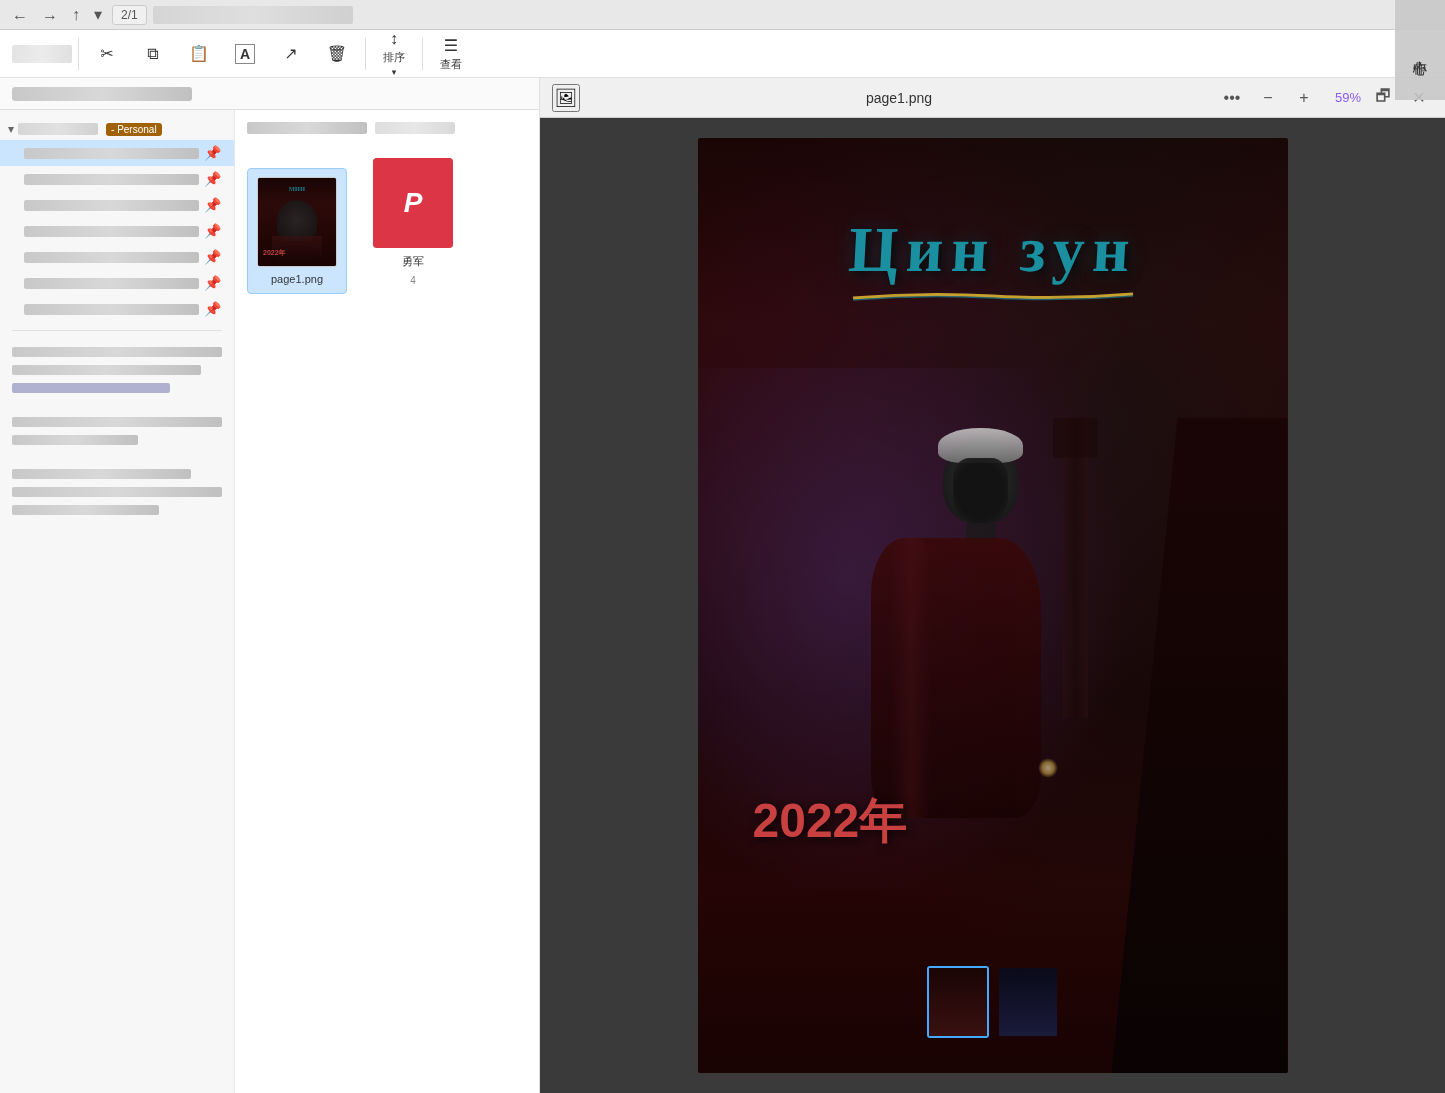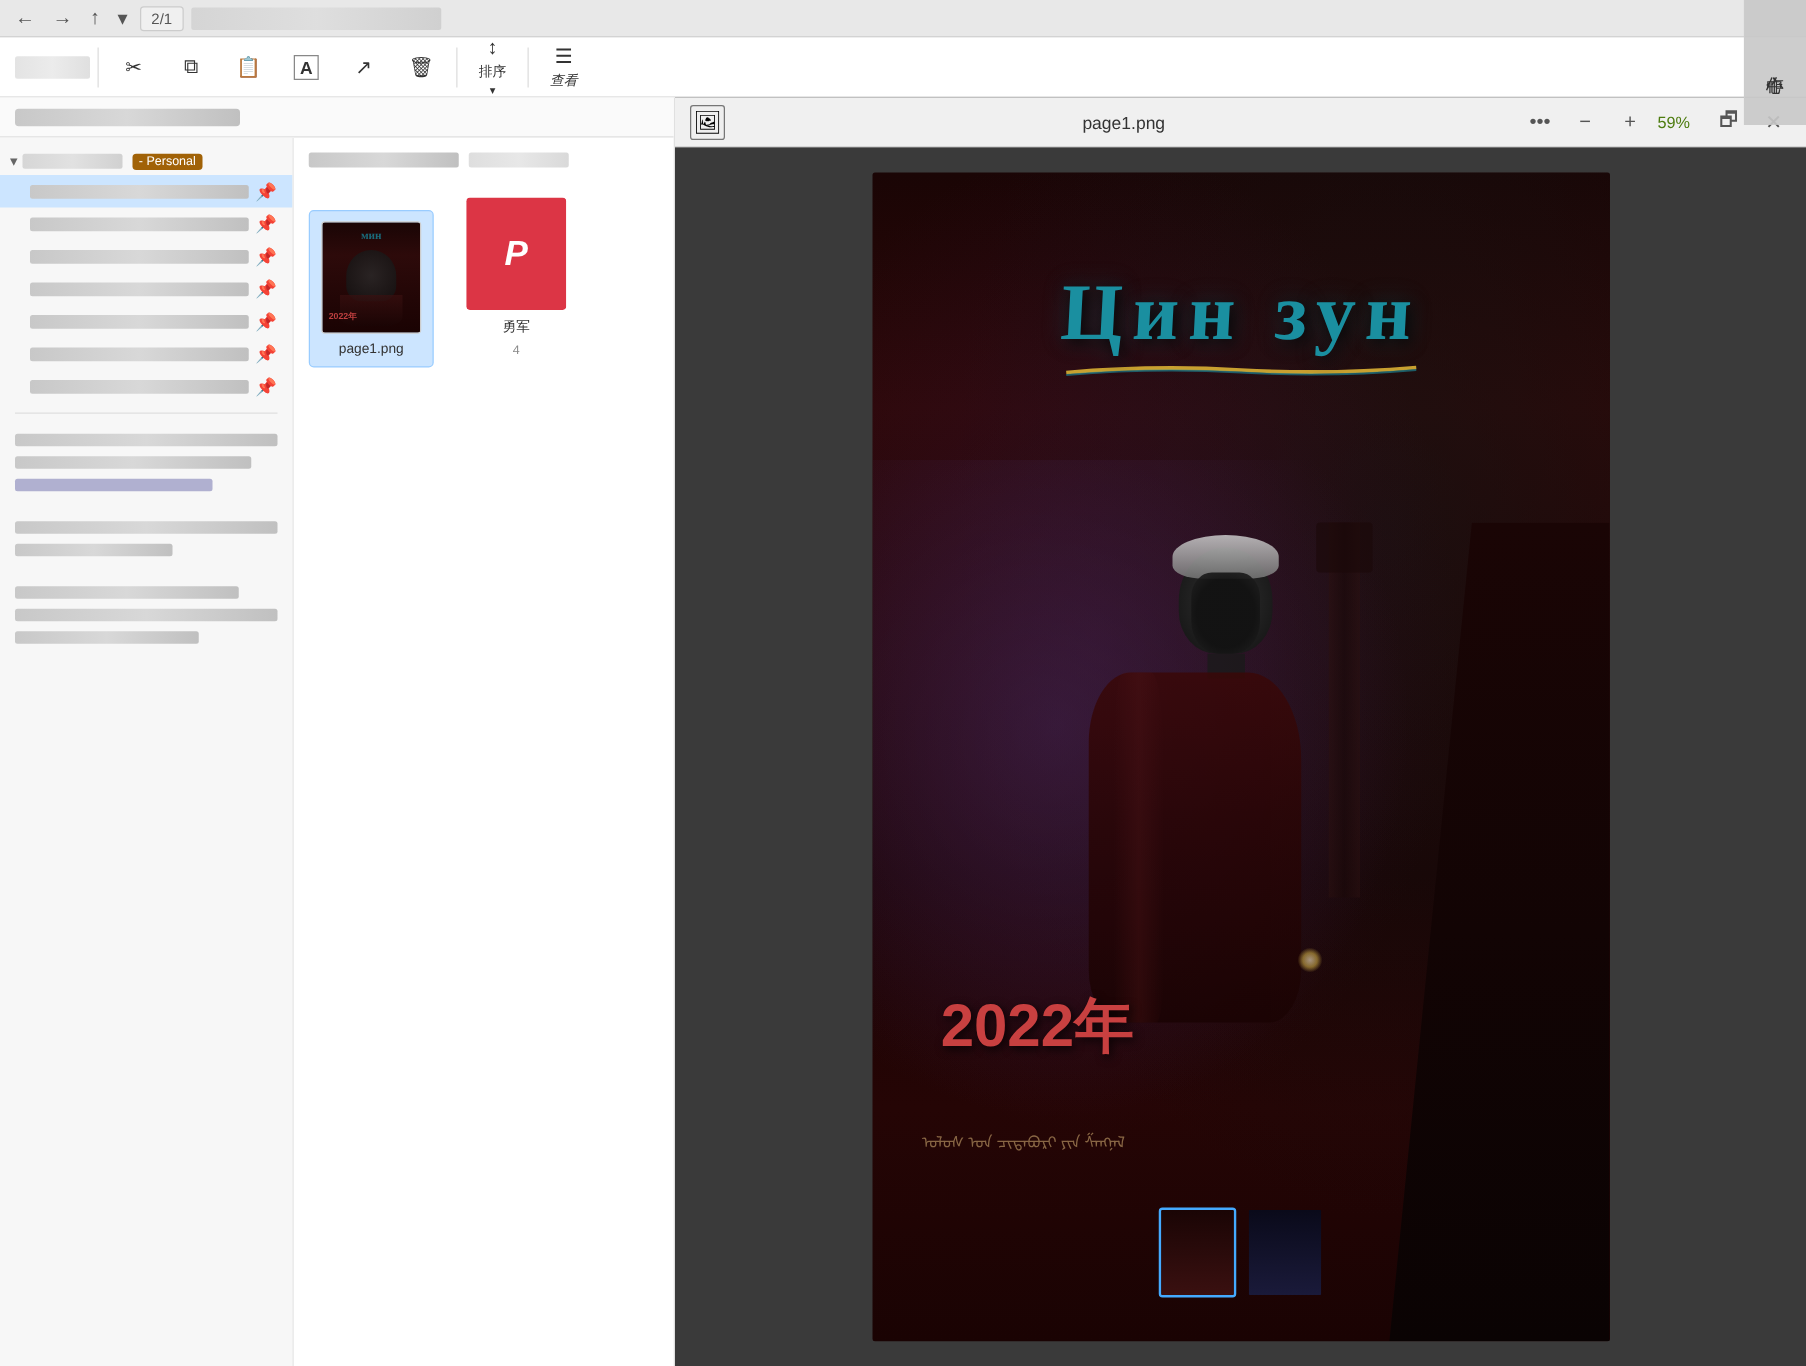--- a/index.html
+++ b/index.html
@@ -270,23 +270,23 @@
       justify-content: center;
       font-size: 16px;
       cursor: pointer;
       border: none;
       background: transparent;
       color: #555;
       border-radius: 3px;
     }
     .zoom-percent {
       font-size: 13px;
-      color: #4d7c0f;
+      color: #8b5cf6;
       min-width: 35px;
-      text-align: left;
+      text-align: right;
     }
 
     
     .viewer-content {
       flex: 1;
       overflow-y: auto;
       display: flex;
       justify-content: center;
       background: #3a3a3a;
       padding: 20px;
@@ -410,21 +410,21 @@
   <button class="toolbar-btn">
     <span class="icon-area">↕</span>
     <span style="font-size:11px;">排序</span>
     <span style="font-size:9px;">▾</span>
   </button>
 
   <div class="toolbar-separator"></div>
 
   <button class="toolbar-btn">
     <span class="icon-area">☰</span>
-    <span style="font-size:11px;font-style:italic;">查看</span>
+    <span style="font-size:11px;">查看</span>
   </button>
 </div>
 
 <div class="main-area">
 
   <div class="left-panel">
 
     <div class="breadcrumb-bar">
       <div class="blur-block" style="height:14px; width:180px; border-radius:3px;"></div>
     </div>
@@ -593,23 +593,20 @@
           <div style="position:absolute; top:0; right:200px; width:25px; height:300px; background:linear-gradient(90deg, #2a1010, #1a0808, #2a1010); opacity:0.6;"></div>
           <div style="position:absolute; top:0; right:190px; width:45px; height:40px; background:#1a0808; border-radius:3px; opacity:0.6;"></div>
 
           <div style="position:absolute; top:340px; right:230px; width:20px; height:20px; border-radius:50%; background:radial-gradient(#ffeecc 0%, #ccaa44 40%, transparent 70%); opacity:0.6;"></div>
         </div>
 
         <div style="position:absolute; bottom:220px; left:55px;">
           <span style="font-size:48px; font-weight:bold; color:#c84040; font-family:Arial,sans-serif; text-shadow:2px 2px 8px rgba(0,0,0,0.8);">2022年</span>
         </div>
 
-        <div style="position:absolute; bottom:150px; left:40px; right:40px;">
-          <span style="font-size:13px; color:#886644; font-family:serif; letter-spacing:2px;">ᠤᠯᠤᠰ ᠤᠨ ᠴᠢᠳᠠᠪᠤᠷᠢ ᠶᠢᠨ ᠱᠠᠩᠨᠠᠯ</span>
-        </div>
 
         <div style="position:absolute; bottom:35px; left:50%; transform:translateX(-50%); display:flex; gap:8px;">
           <div style="width:62px; height:72px; border:2px solid #4af; border-radius:3px; overflow:hidden; cursor:pointer;">
             <div style="width:100%; height:100%; background:linear-gradient(180deg, #1a0505 0%, #3a1010 100%);"></div>
           </div>
           <div style="width:62px; height:72px; border:2px solid transparent; border-radius:3px; overflow:hidden; cursor:pointer;">
             <div style="width:100%; height:100%; background:linear-gradient(180deg, #0a0a1a 0%, #1a1a3a 100%);"></div>
           </div>
         </div>
 

